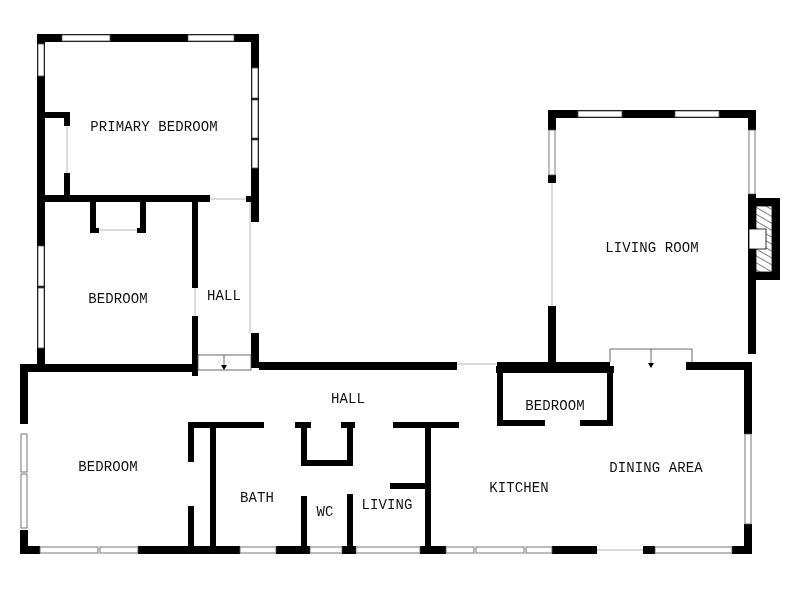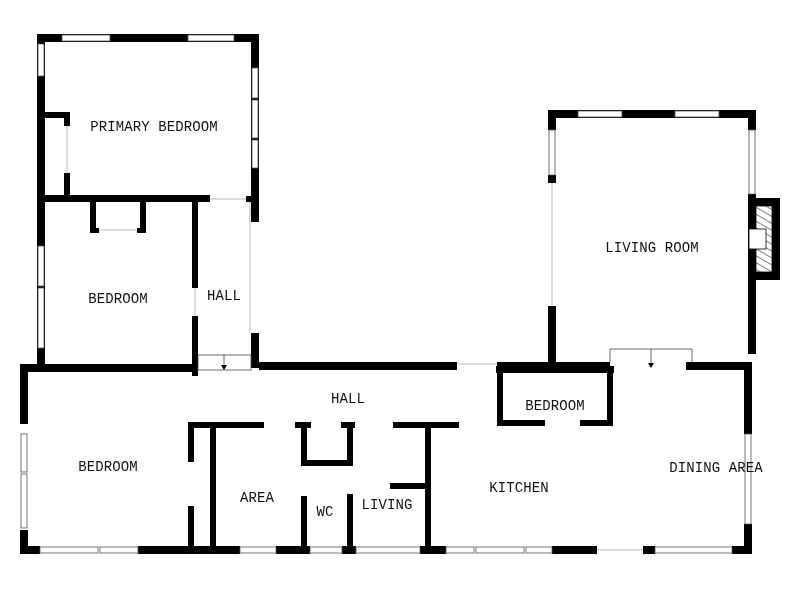--- a/index.html
+++ b/index.html
@@ -151,18 +151,18 @@
 </svg>
 
 <div>
   <div class="label" style="left:154px;top:127px">PRIMARY BEDROOM</div>
   <div class="label" style="left:118px;top:299px">BEDROOM</div>
   <div class="label" style="left:224px;top:296px">HALL</div>
   <div class="label" style="left:652px;top:248px">LIVING ROOM</div>
   <div class="label" style="left:348px;top:399px">HALL</div>
   <div class="label" style="left:555px;top:406px">BEDROOM</div>
   <div class="label" style="left:108px;top:467px">BEDROOM</div>
-  <div class="label" style="left:257px;top:498px">AREA</div>
+  <div class="label" style="left:257px;top:498px">BATH</div>
   <div class="label" style="left:325px;top:512px">WC</div>
   <div class="label" style="left:387px;top:505px">LIVING</div>
   <div class="label" style="left:519px;top:488px">KITCHEN</div>
-  <div class="label" style="left:716px;top:468px">DINING AREA</div>
+  <div class="label" style="left:656px;top:468px">DINING AREA</div>
 </div>
 
 </body></html>

